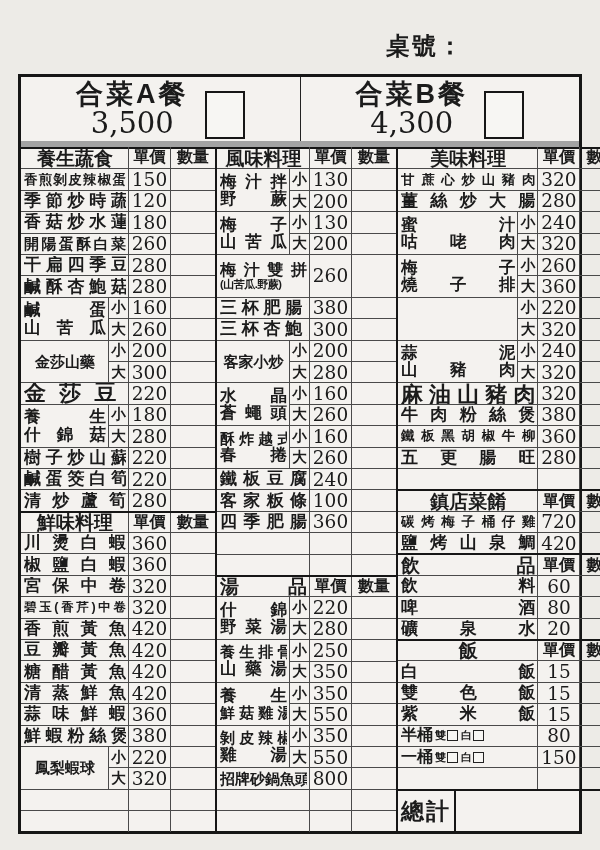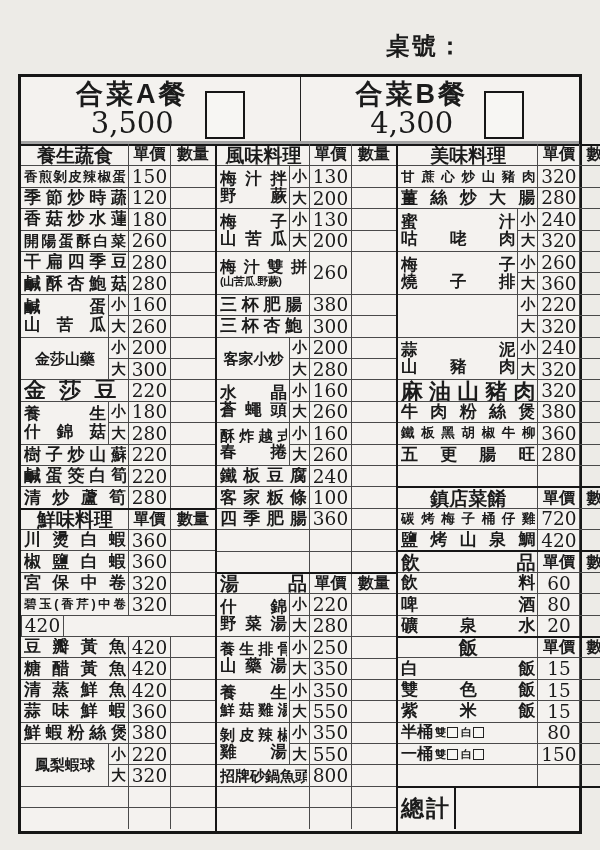--- a/index.html
+++ b/index.html
@@ -2,21 +2,21 @@
 <html><head>
 <meta charset="utf-8">
 <style>
   html,body{margin:0;padding:0;}
   body{width:600px;height:850px;background:#e6e4e0;overflow:hidden;}
   .page{position:relative;width:600px;height:850px;background:#edebe7;
         font-family:"Liberation Sans",sans-serif;color:#1b1b1b;}
   .table-no{position:absolute;left:386px;top:30px;font-size:24px;font-weight:700;letter-spacing:2px;}
   .menu{position:absolute;left:18px;top:74px;width:564px;height:760px;border:3px solid #161616;
         background:#f4f2ef;display:flex;flex-direction:column;box-sizing:border-box;}
-  .set-row{height:64px;display:flex;border-bottom:3px solid #a3a3a3;flex:0 0 auto;}
+  .set-row{height:64px;display:flex;border-bottom:6px solid #a3a3a3;flex:0 0 auto;}
   .set-cell{flex:1;display:flex;align-items:center;justify-content:center;box-sizing:border-box;}
   .set-cell.a{border-right:1.5px solid #222;}
   .set-txt{text-align:center;}
   .set-name{font-size:27px;font-weight:900;letter-spacing:3px;line-height:1.05;}
   .set-price{font-family:"DejaVu Serif",serif;font-size:29px;line-height:1;}
   .chk{width:36px;height:44px;border:2.5px solid #161616;margin-left:16px;margin-top:12px;background:#f7f6f3;}
   .cols{flex:1;display:flex;min-height:0;}
   .col{display:flex;flex-direction:column;box-sizing:border-box;}
   .colA{width:196px;border-right:2px solid #161616;}
   .colB{width:181px;border-right:2px solid #161616;}
@@ -244,20 +244,23 @@
             <div class="cqty"></div>
           </div>
           <div class="row">
             <div class="cname">
               <div class="nline" style="font-size: 12.5px;">碧玉(香芹)中卷</div>
             </div>
             <div class="cprice">320</div>
             <div class="cqty"></div>
           </div>
           <div class="row">
+            <div class="cname">
+              <div class="nline" style="font-size: 17px;">香 煎 黃 魚</div>
+            </div>
             <div class="cprice">420</div>
             <div class="cqty"></div>
           </div>
           <div class="row">
             <div class="cname">
               <div class="nline" style="font-size: 17px;">豆 瓣 黃 魚</div>
             </div>
             <div class="cprice">420</div>
             <div class="cqty"></div>
           </div>

